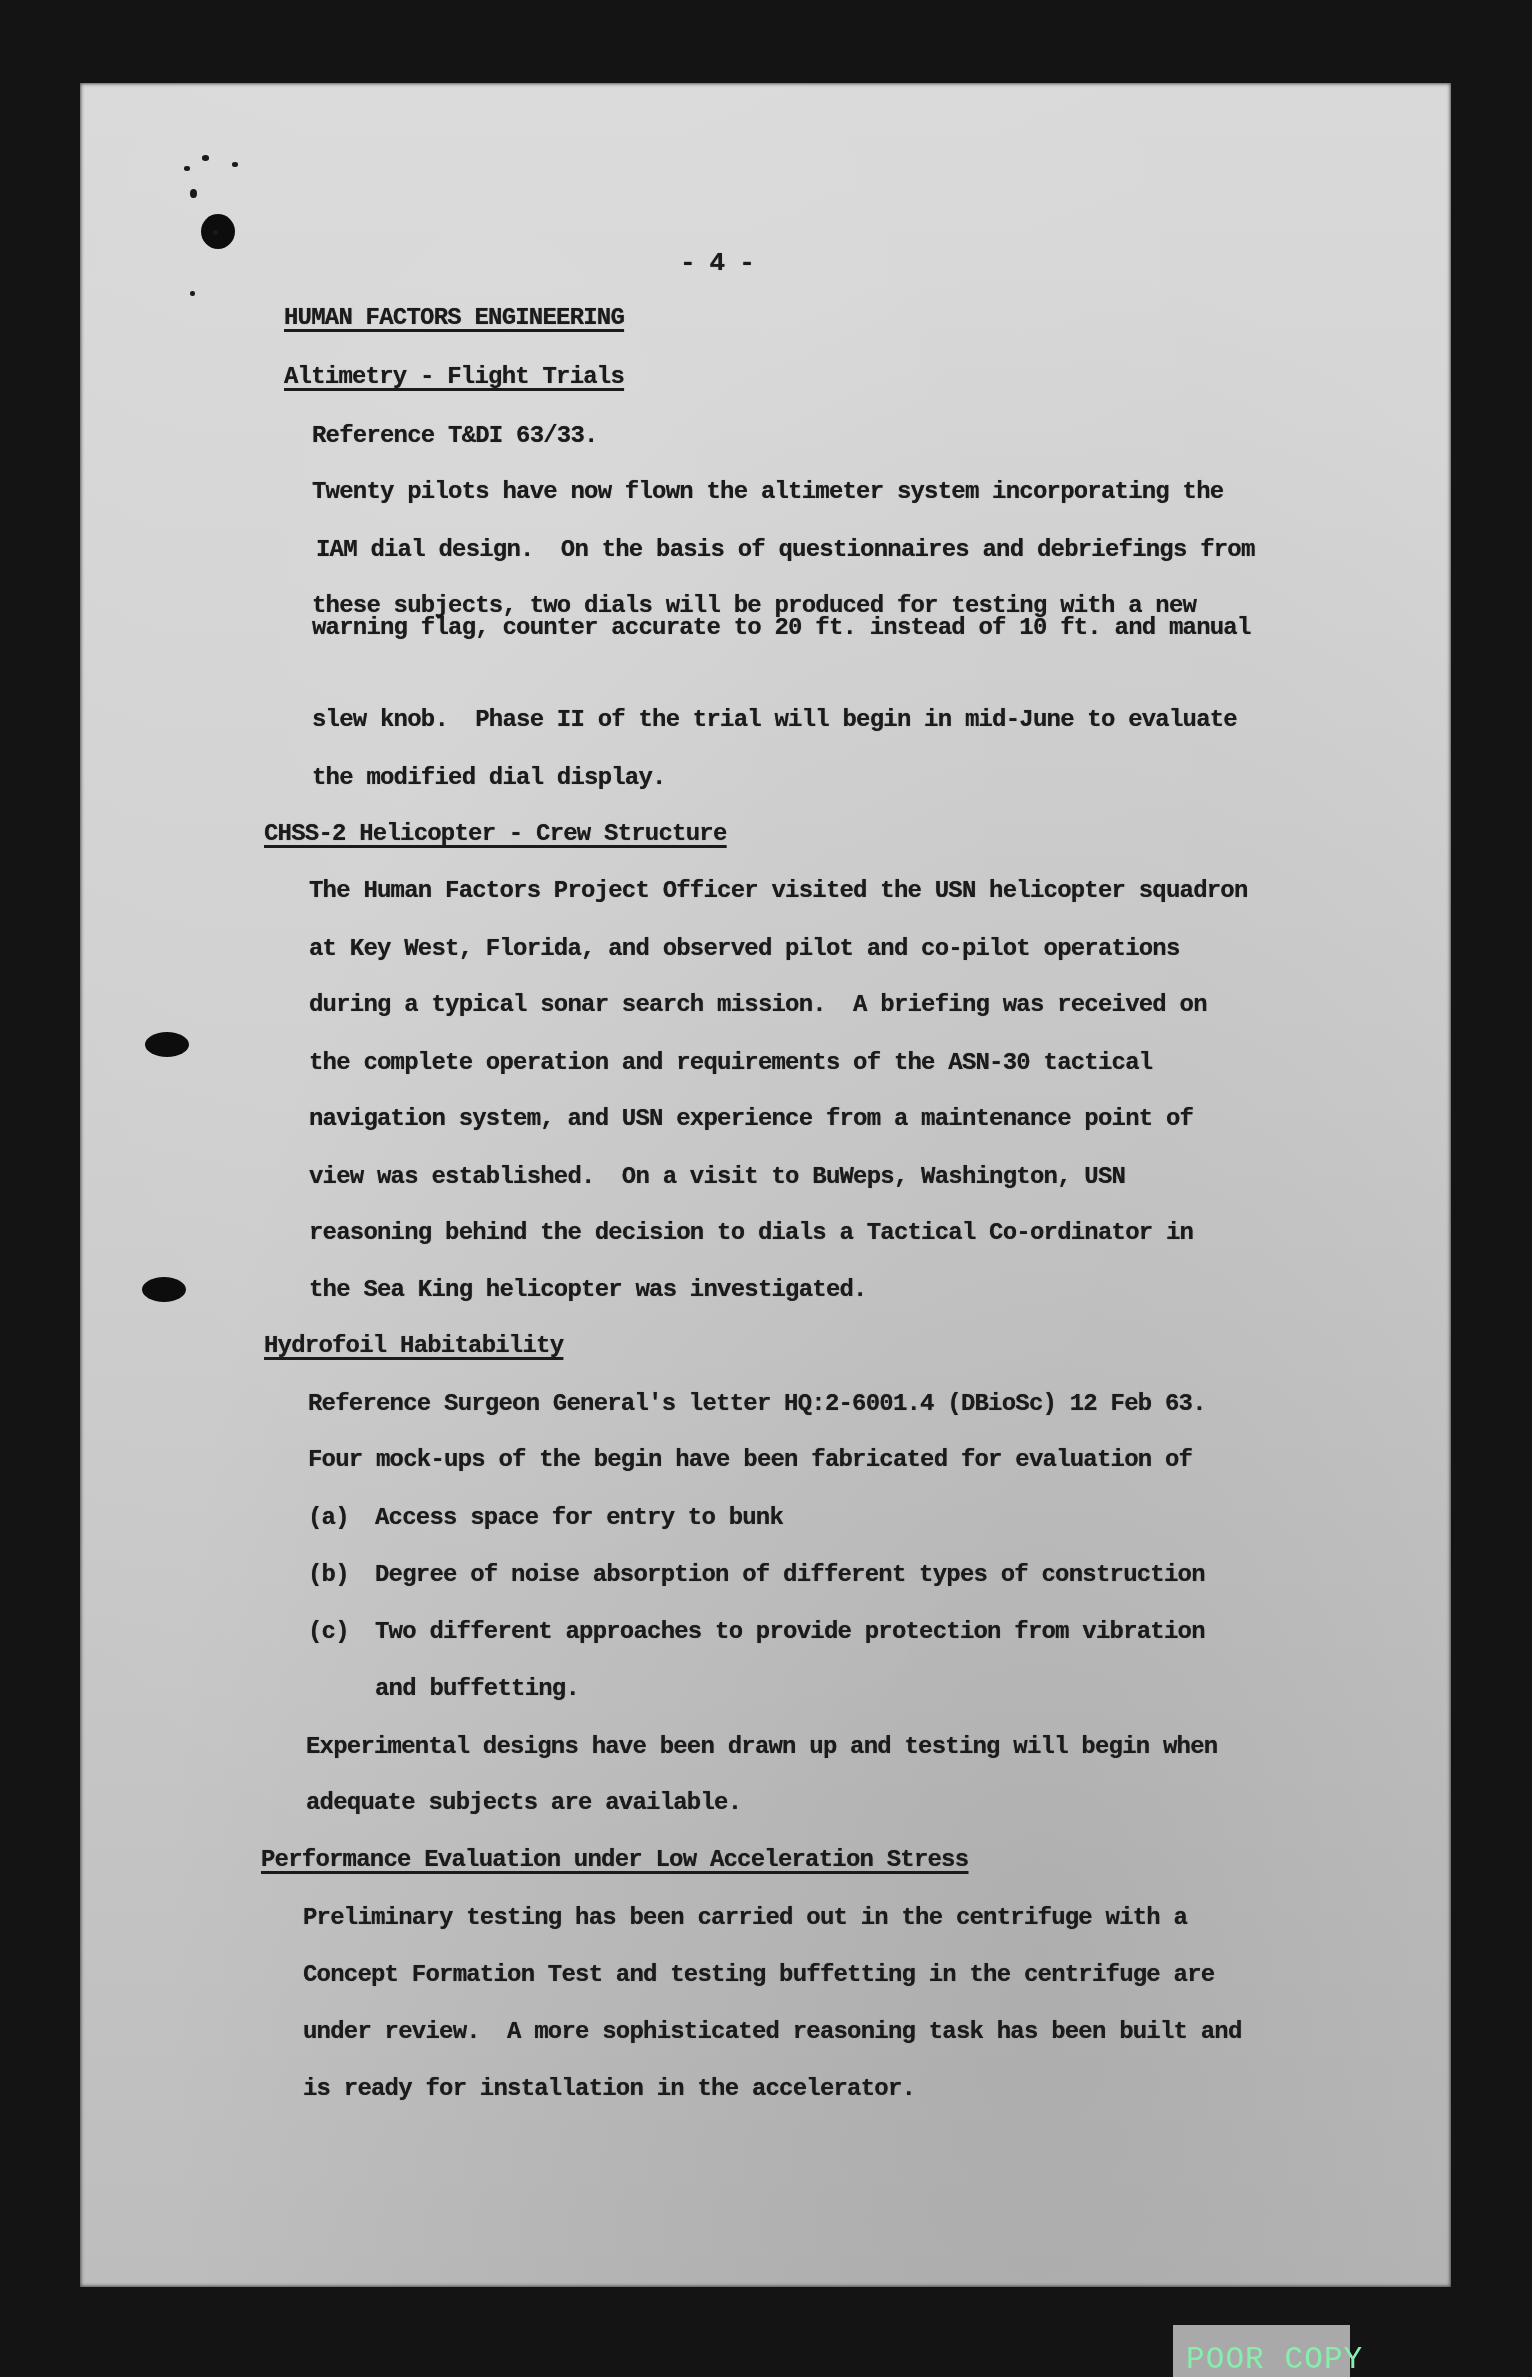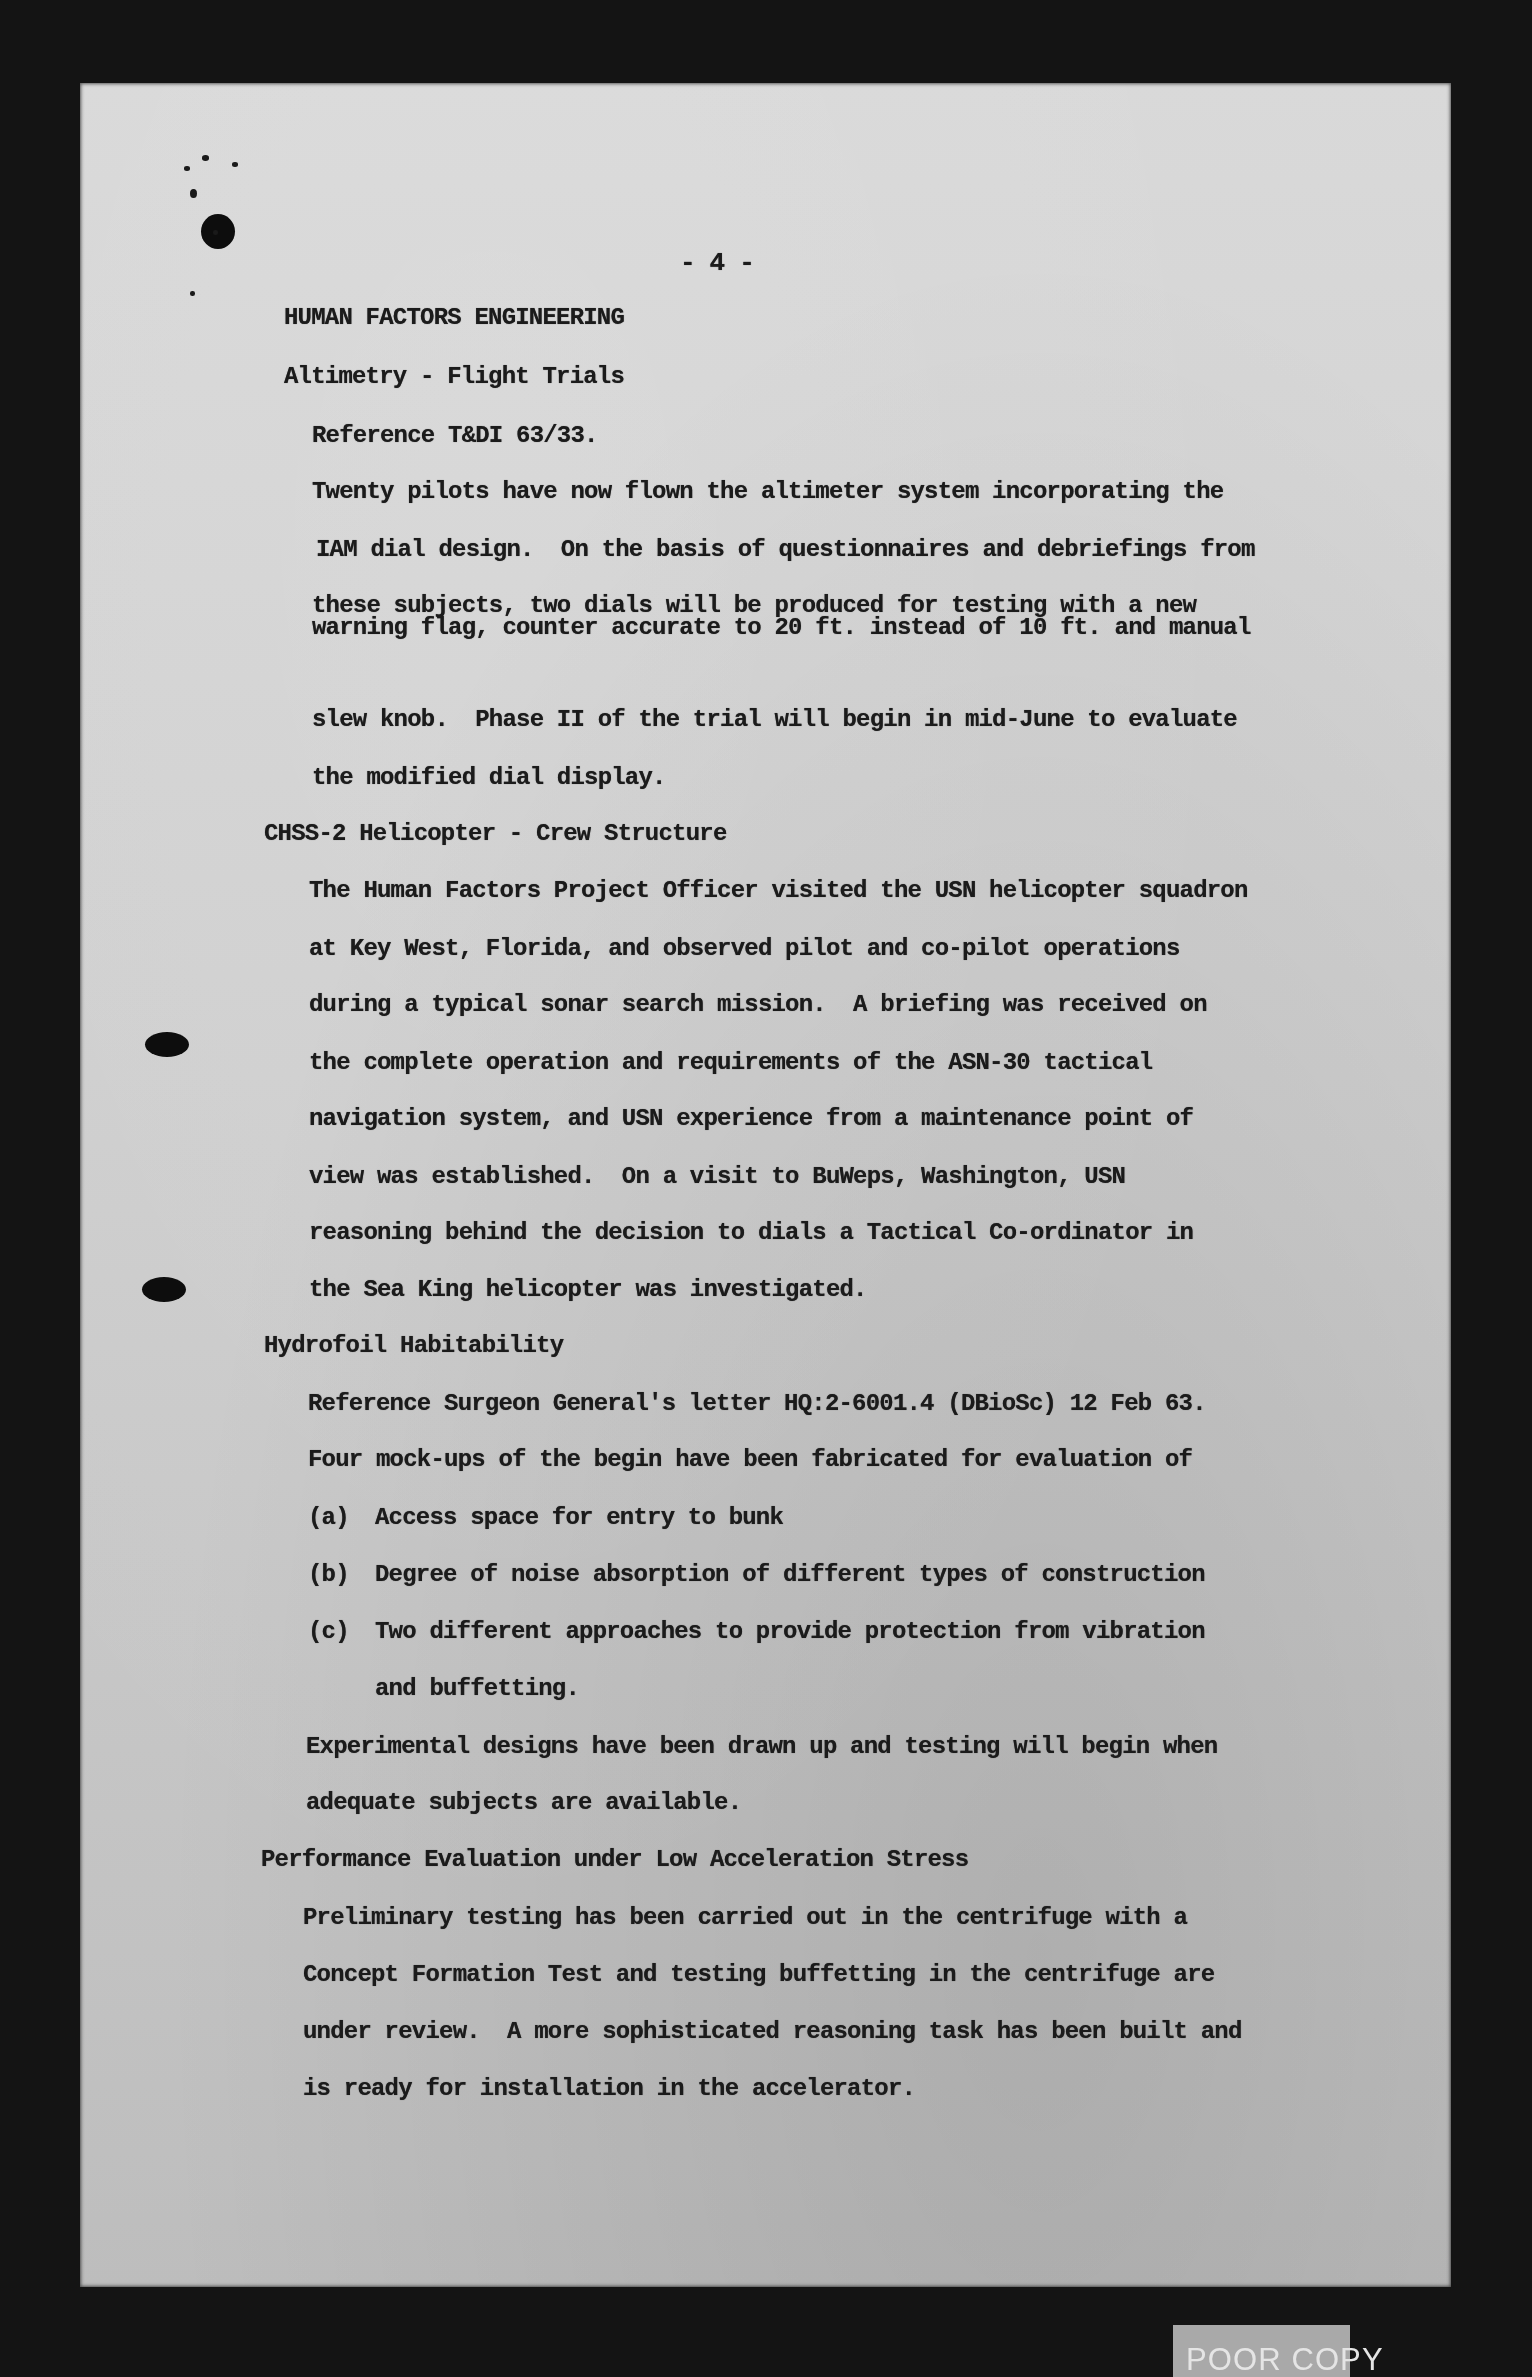--- a/index.html
+++ b/index.html
@@ -37,37 +37,38 @@
     color: #1b1b1b;
     font-family: "Liberation Mono", "DejaVu Sans Mono", monospace;
     font-weight: bold;
     font-size: 24px;
     line-height: 1;
     white-space: pre;
     letter-spacing: -0.8px;
     text-shadow: 0 0 0.8px rgba(20,20,20,0.7);
   }
   .hdr {
+    text-decoration: underline;
     text-decoration-thickness: 2.8px;
     text-underline-offset: 4.5px;
   }
   .pagenum { font-size: 26px; }
 
   .poor-copy-label {
     position: absolute;
     left: 1173px; top: 2325px;
     width: 177px; height: 53px;
     background: #a9a9a9;
   }
   .poor-copy-text {
     position: absolute;
     left: 1186px; top: 2342px;
-    font-family: Liberation Sans, sans-serif;
+    font-family: Liberation Mono, monospace;
     font-size: 31px;
-    color: #e5e5e5;
+    color: #86efac;
     letter-spacing: 1.1px;
     white-space: pre;
   }
 </style>
 </head>
 <body>
 
 <div class="page">
   <div class="hole h1"></div>
   <div class="hole h2"></div>

